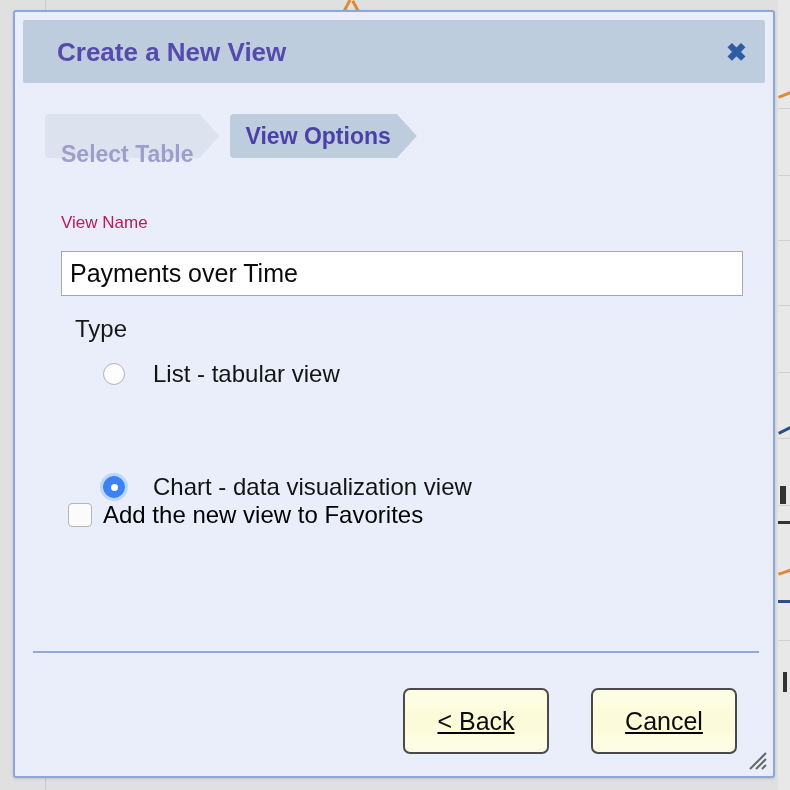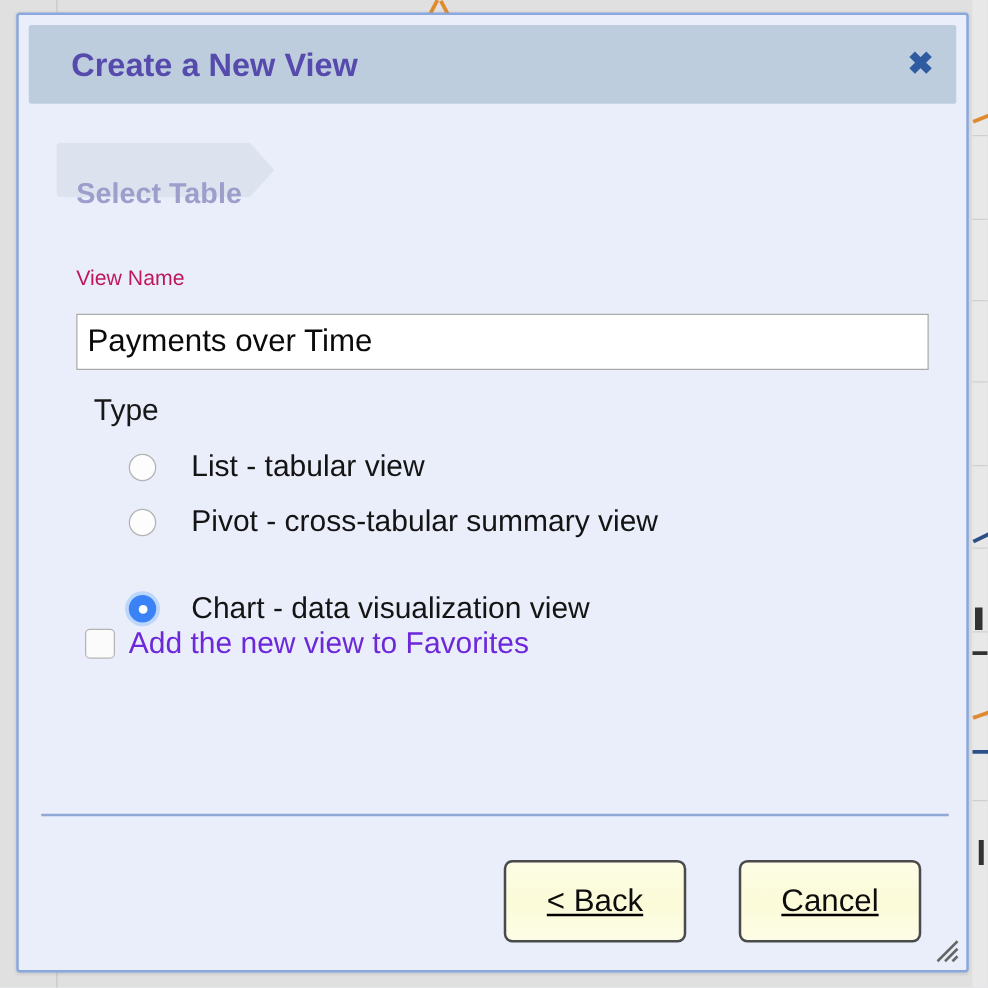--- a/index.html
+++ b/index.html
@@ -212,21 +212,21 @@
     height: 24px;
     box-sizing: border-box;
     background: #fbfbfb;
     border: 1px solid #b5b5b5;
     border-radius: 4px;
     flex: 0 0 auto;
   }
   #favorites-label {
     margin-left: 11px;
     font-size: 24px;
-    color: #6d28d9;
+    color: #000000;
     white-space: nowrap;
   }
 
   
   #separator {
     position: absolute;
     left: 18px;
     top: 639px;
     width: 726px;
     height: 2px;
@@ -296,36 +296,36 @@
   <div id="titlebar">
     <div id="title-text">Create a New View</div>
     <div id="close-btn">✖</div>
   </div>
 
   <div id="tabs">
     <div class="tab inactive">
       <span class="tab-bg"></span>
       <span class="tab-label">Select Table</span>
     </div>
+    <div class="tab active">
+      <span class="tab-bg"></span>
+      <span class="tab-label">View Options</span>
+    </div>
   </div>
 
   <div id="field-label">View Name</div>
   <input id="view-name-input" type="text" value="Payments over Time" style="">
 
   <div id="type-label">Type</div>
 
   <div class="radio-row" style="top:348px;">
     <span class="radio"></span>
     <span class="radio-label">List - tabular view</span>
   </div>
 
-  <div class="radio-row" style="top:392px;">
-    <span class="radio"></span>
-    <span class="radio-label">Pivot - cross-tabular summary view</span>
-  </div>
 
   <div class="radio-row" style="top:461px;">
     <span class="radio checked"></span>
     <span class="radio-label">Chart - data visualization view</span>
   </div>
 
   <div id="favorites-row">
     <span id="favorites-checkbox"></span>
     <span id="favorites-label">Add the new view to Favorites</span>
   </div>

